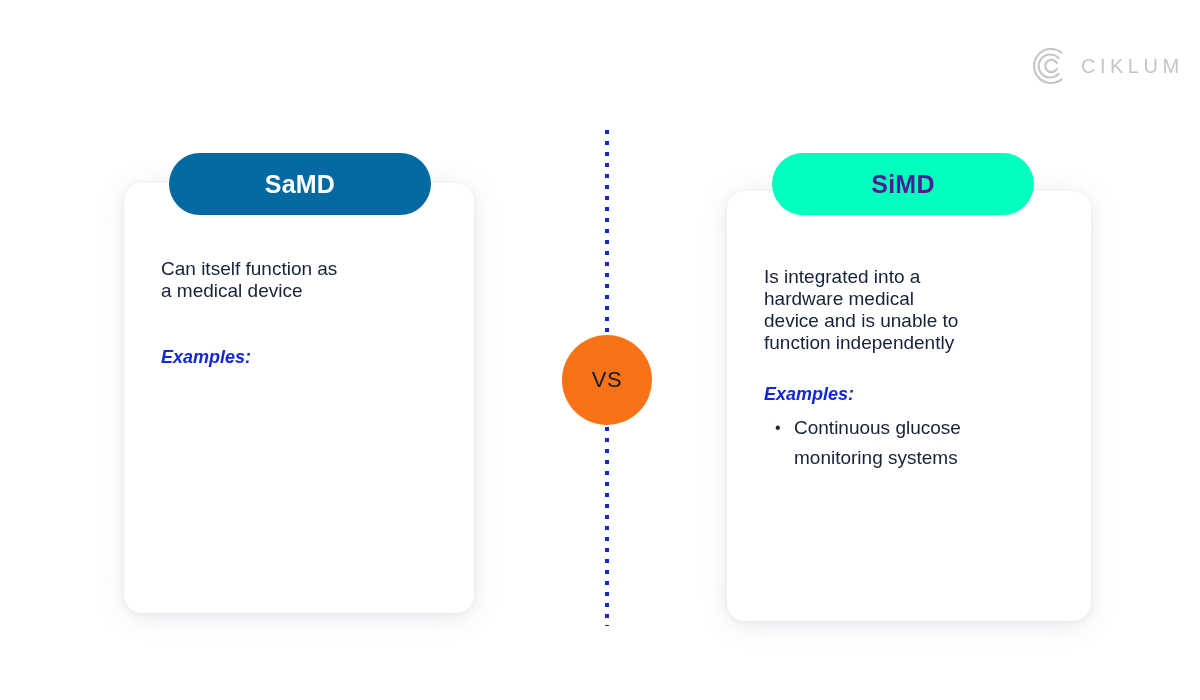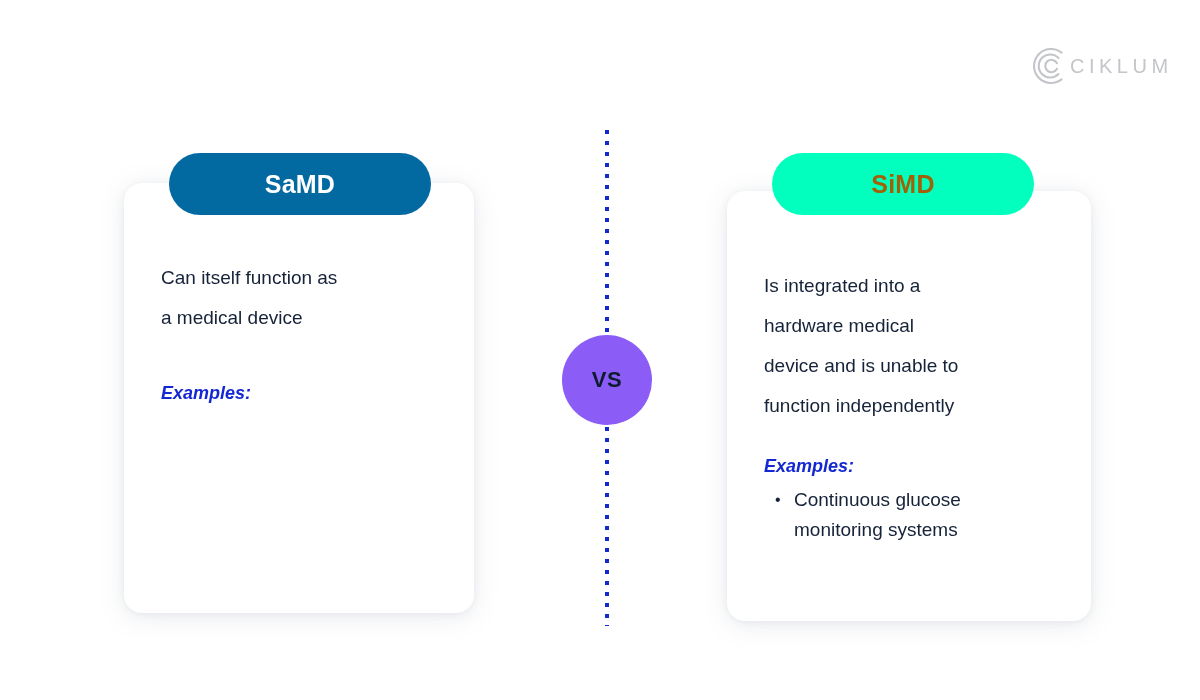--- a/index.html
+++ b/index.html
@@ -15,21 +15,21 @@
     position: relative;
   }
 
   
   #brand-logo {
     position: absolute;
     top: 45px;
     left: 1028px;
     display: flex;
     align-items: center;
-    gap: 0;
+    gap: 11px;
     justify-content: space-between;
   }
   #brand-logo .logo-mark {
     width: 42px;
     height: 42px;
     display: block;
   }
   #brand-logo .logo-word {
     font-size: 20px;
     letter-spacing: 4.5px;
@@ -78,33 +78,33 @@
     top: 153px;
     width: 262px;
     background: #0369a1;
     color: #ffffff;
   }
   #pill-simd {
     left: 772px;
     top: 153px;
     width: 262px;
     background: #02ffbe;
-    color: #a16207;
+    color: #4c1d95;
   }
 
   
   .card-body {
     position: absolute;
     left: 37px;
     top: 75px;
     right: 20px;
   }
   .desc {
     font-size: 19px;
-    line-height: 40px;
+    line-height: 22px;
     color: #152238;
     margin: 0;
     white-space: pre-line;
   }
   .examples-label {
     font-size: 18px;
     font-weight: 700;
     color: #1428d2;
     margin: 0;
     font-style: italic;
@@ -152,26 +152,26 @@
     background-size: 4px 11px;
     background-repeat: repeat-y;
   }
   #vs-badge {
     position: absolute;
     left: 562px;
     top: 335px;
     width: 90px;
     height: 90px;
     border-radius: 50%;
-    background: #8b5cf6;
+    background: #f97316;
     display: flex;
     align-items: center;
     justify-content: center;
     font-size: 22px;
-    font-weight: 700;
+    font-weight: 400;
     color: #0e1b2e;
     letter-spacing: 0.5px;
     z-index: 4;
   }
 </style>
 </head>
 <body>
 
 <div id="brand-logo">
   <span class="logo-mark-wrap">

